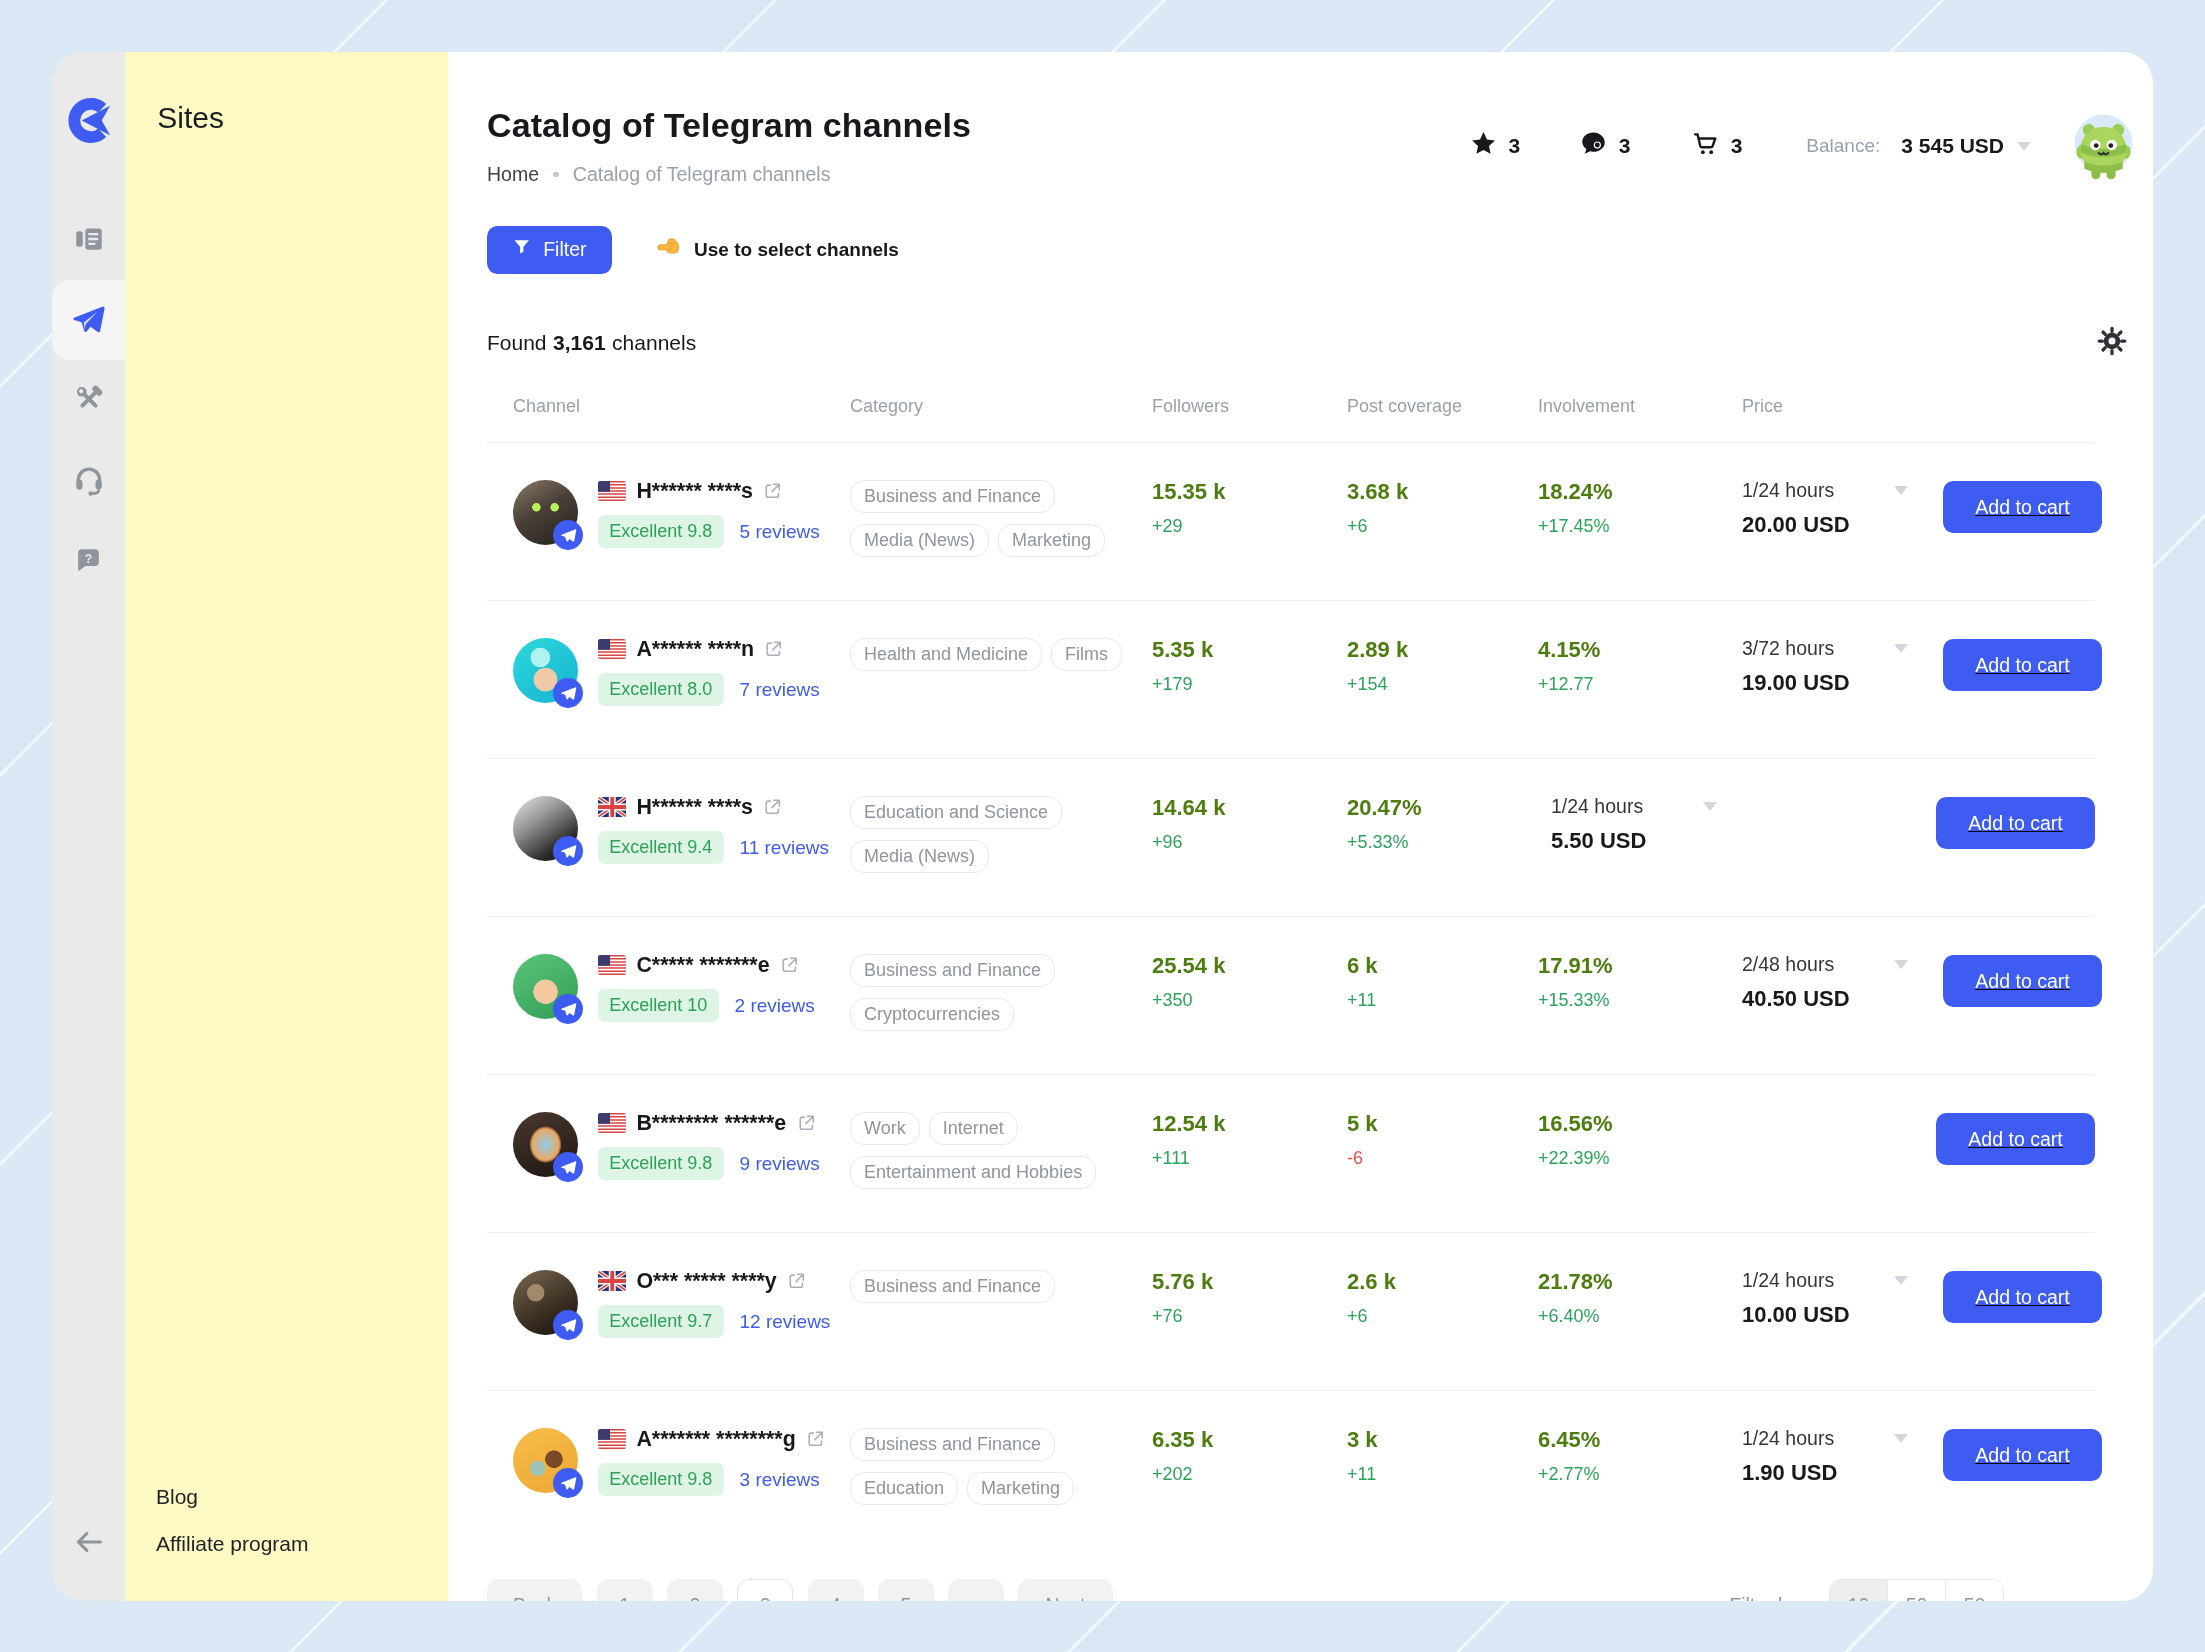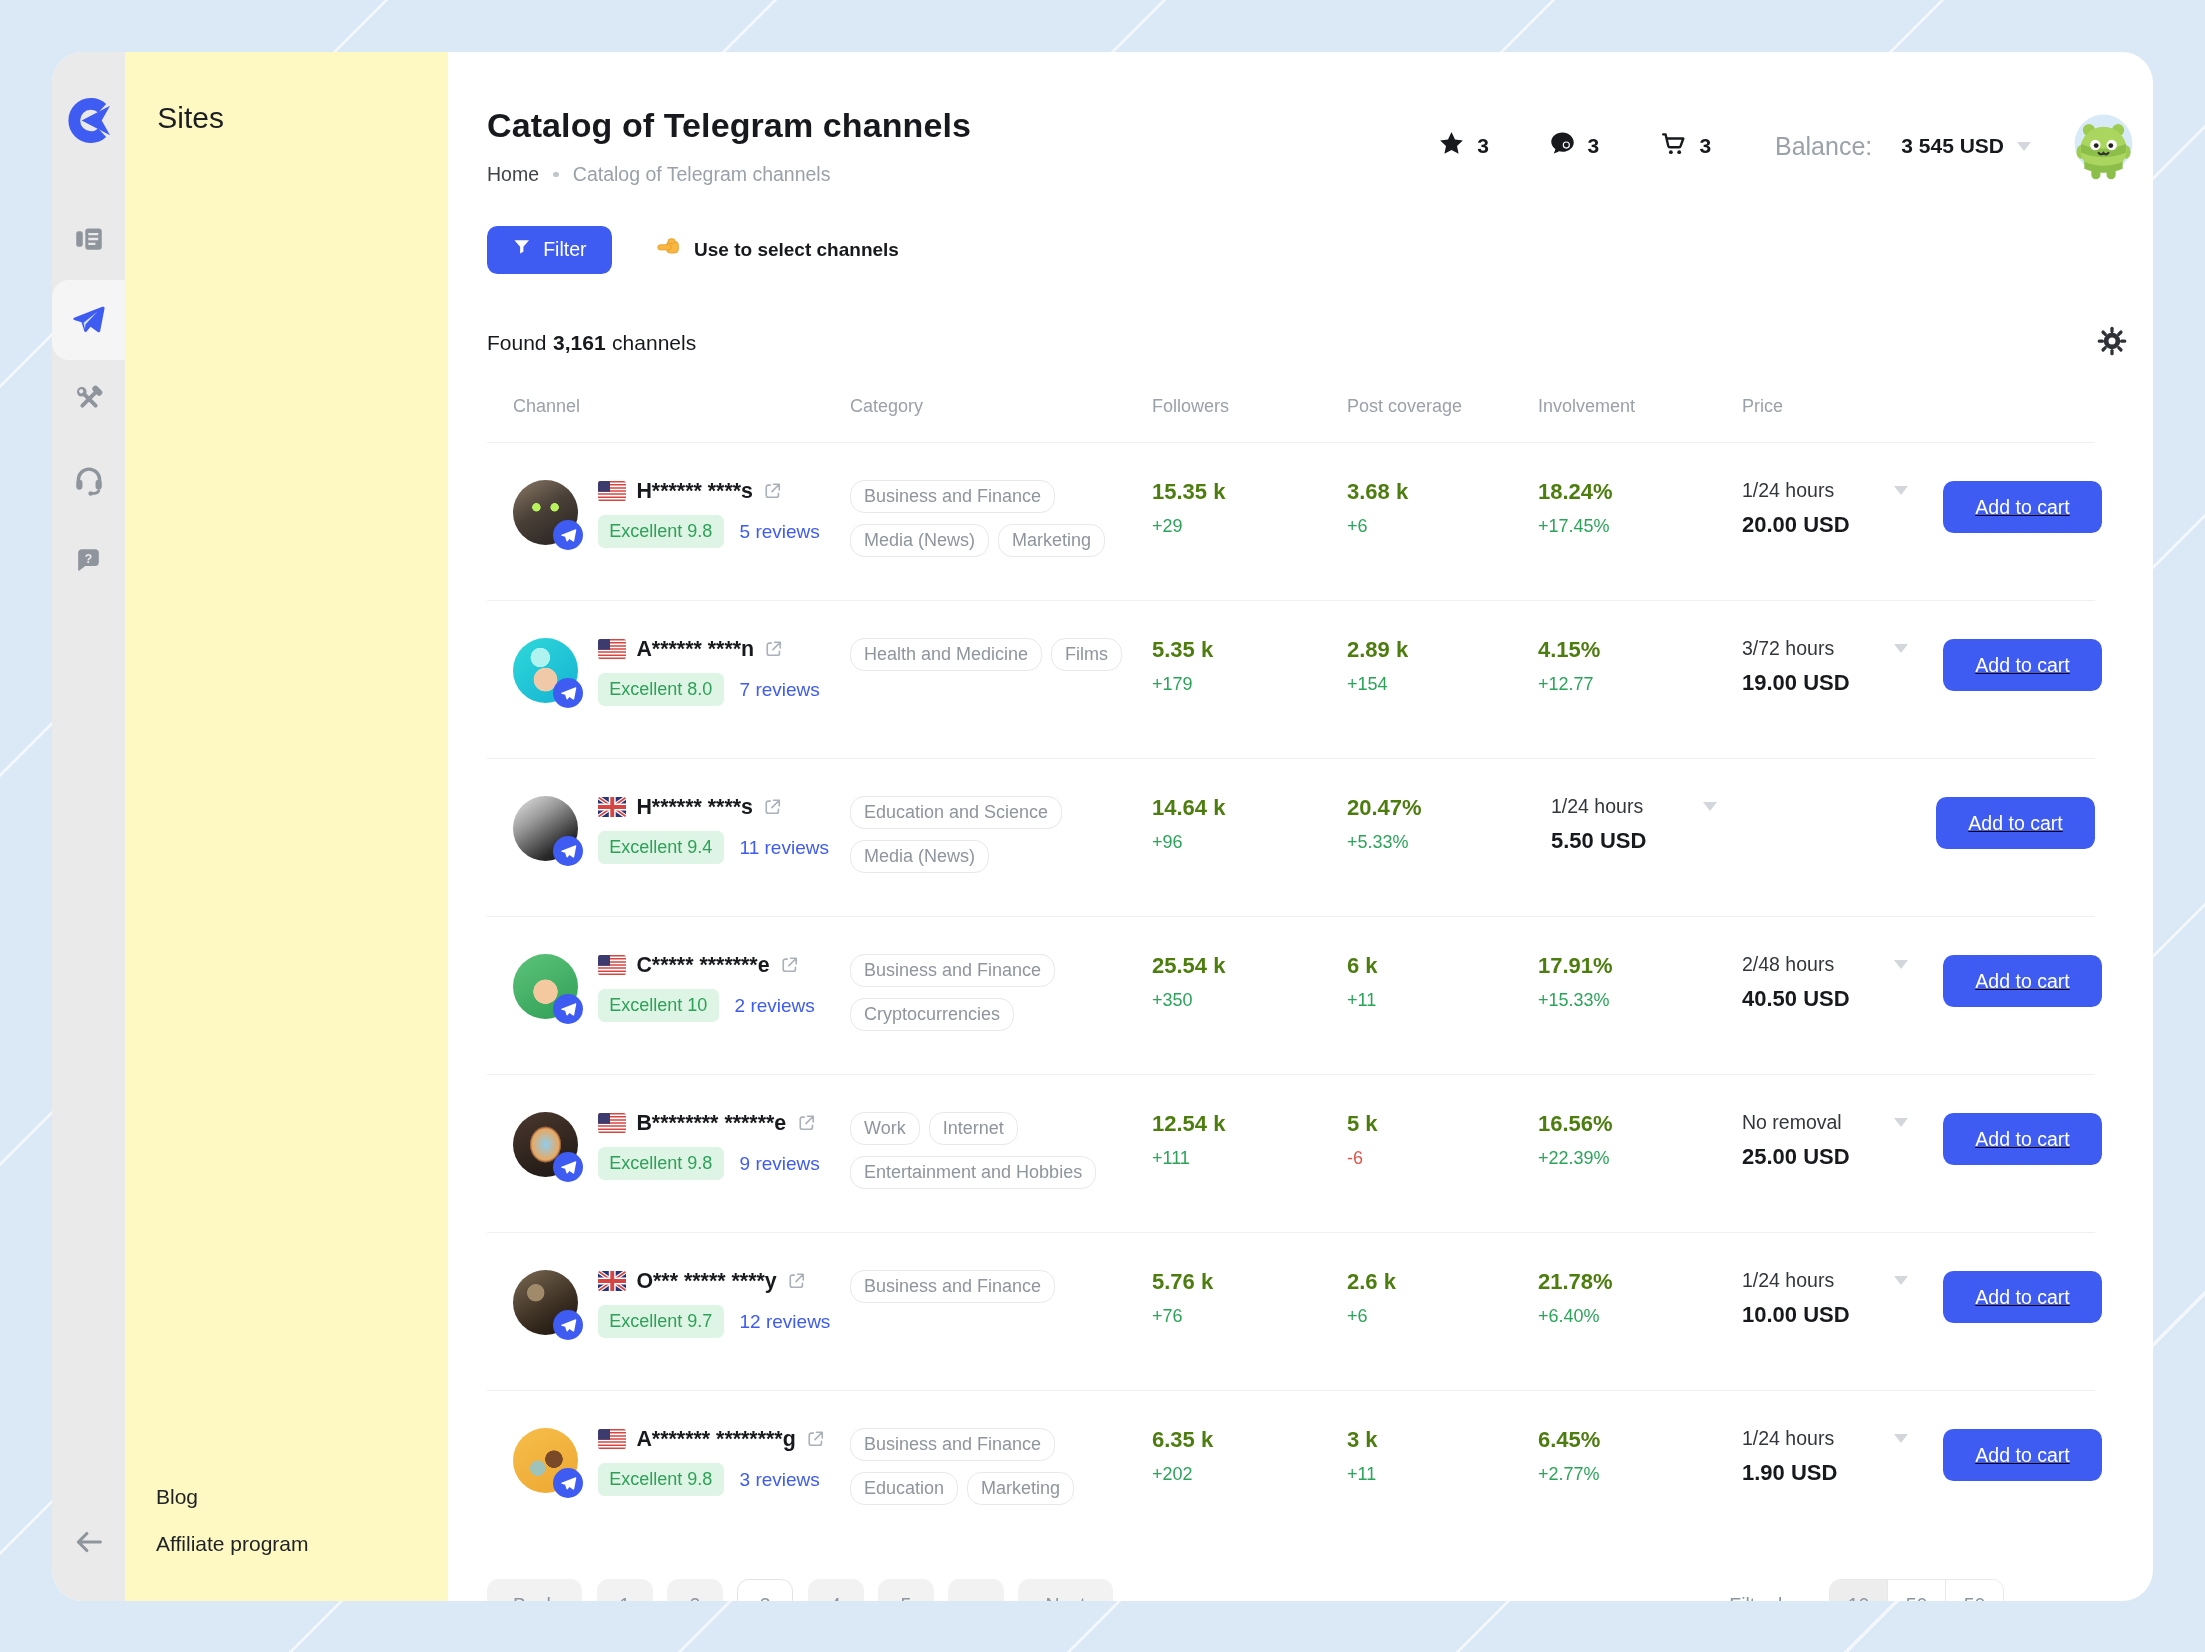--- a/index.html
+++ b/index.html
@@ -35,21 +35,21 @@
   
   .main{flex:1;display:flex;flex-direction:column;padding:38px 26px 0 39px;box-sizing:border-box;min-width:0;}
   .topbar{display:flex;align-items:flex-start;}
   .page-title{font-size:34px;font-weight:700;color:#17191d;margin:15.6px 0 0;letter-spacing:0.1px;}
   .breadcrumb{margin-top:18px;font-size:19.5px;color:#9aa1a9;display:flex;align-items:center;gap:14.3px;}
   .breadcrumb .home{color:#3f4348;}
   .crumb-dot{width:5.2px;height:5.2px;border-radius:50%;background:#c0c6cc;display:inline-block;}
   .top-icons{margin-left:auto;display:flex;align-items:center;margin-top:19.5px;}
   .counter{display:flex;align-items:center;gap:11.7px;margin-right:60px;font-size:21px;font-weight:700;color:#17191d;}
   .balance{display:flex;align-items:center;margin-left:3.9px;}
-  .balance-label{color:#9aa1a9;font-size:25px;margin-right:29px;}
+  .balance-label{color:#9aa1a9;font-size:19px;margin-right:21px;}
   .balance-value{font-size:21px;font-weight:700;color:#17191d;}
   .caret{width:0;height:0;border-left:7.8px solid transparent;border-right:7.8px solid transparent;border-top:9px solid #d3d7dc;display:inline-block;}
   .balance .caret{margin-left:13px;}
   .user-avatar{width:73px;height:73px;margin-left:36px;margin-right:-13px;flex:none;cursor:pointer;}
   
   .actions-row{display:flex;align-items:center;margin-top:40px;}
   .btn-filter{background:#3e5bf2;color:#fff;border:none;height:48px;padding:0 25px;border-radius:10.4px;
     font-size:19.5px;font-family:inherit;display:flex;align-items:center;gap:11.7px;cursor:pointer;}
   .hint{margin-left:45px;display:flex;align-items:center;gap:9px;font-size:19px;font-weight:700;color:#17191d;}
   
@@ -637,27 +637,20 @@
       <div class="delta green">+111</div>
     </div>
     <div class="col col-coverage">
       <div class="val">5 k</div>
       <div class="delta red">-6</div>
     </div>
     <div class="col col-involvement">
       <div class="val">16.56%</div>
       <div class="delta green">+22.39%</div>
     </div>
-    <div class="col col-price">
-      <div class="price-term">
-        <span class="price-term-text">No removal</span>
-        <span class="caret"></span>
-      </div>
-      <div class="price-val">25.00 USD</div>
-    </div>
     <div class="col col-action">
       <button class="btn-add">Add to cart</button>
     </div>
   </div>
           <div class="trow">
     <div class="col col-channel">
       <div class="avatar av-darkscene">
         <span class="tg-badge">
           <svg viewBox="0 0 24 24" width="17" height="17">
             <path fill="#fff" d="M21.9 3.1 2.1 10.8c-.7.3-.7 1.3.1 1.5l5 1.6 1.9 6c.2.7 1.1.9 1.6.3l2.7-3.3 5 3.7c.6.4 1.5.1 1.6-.7l3-15.5c.2-.9-.7-1.6-1.5-1.3z"></path>

